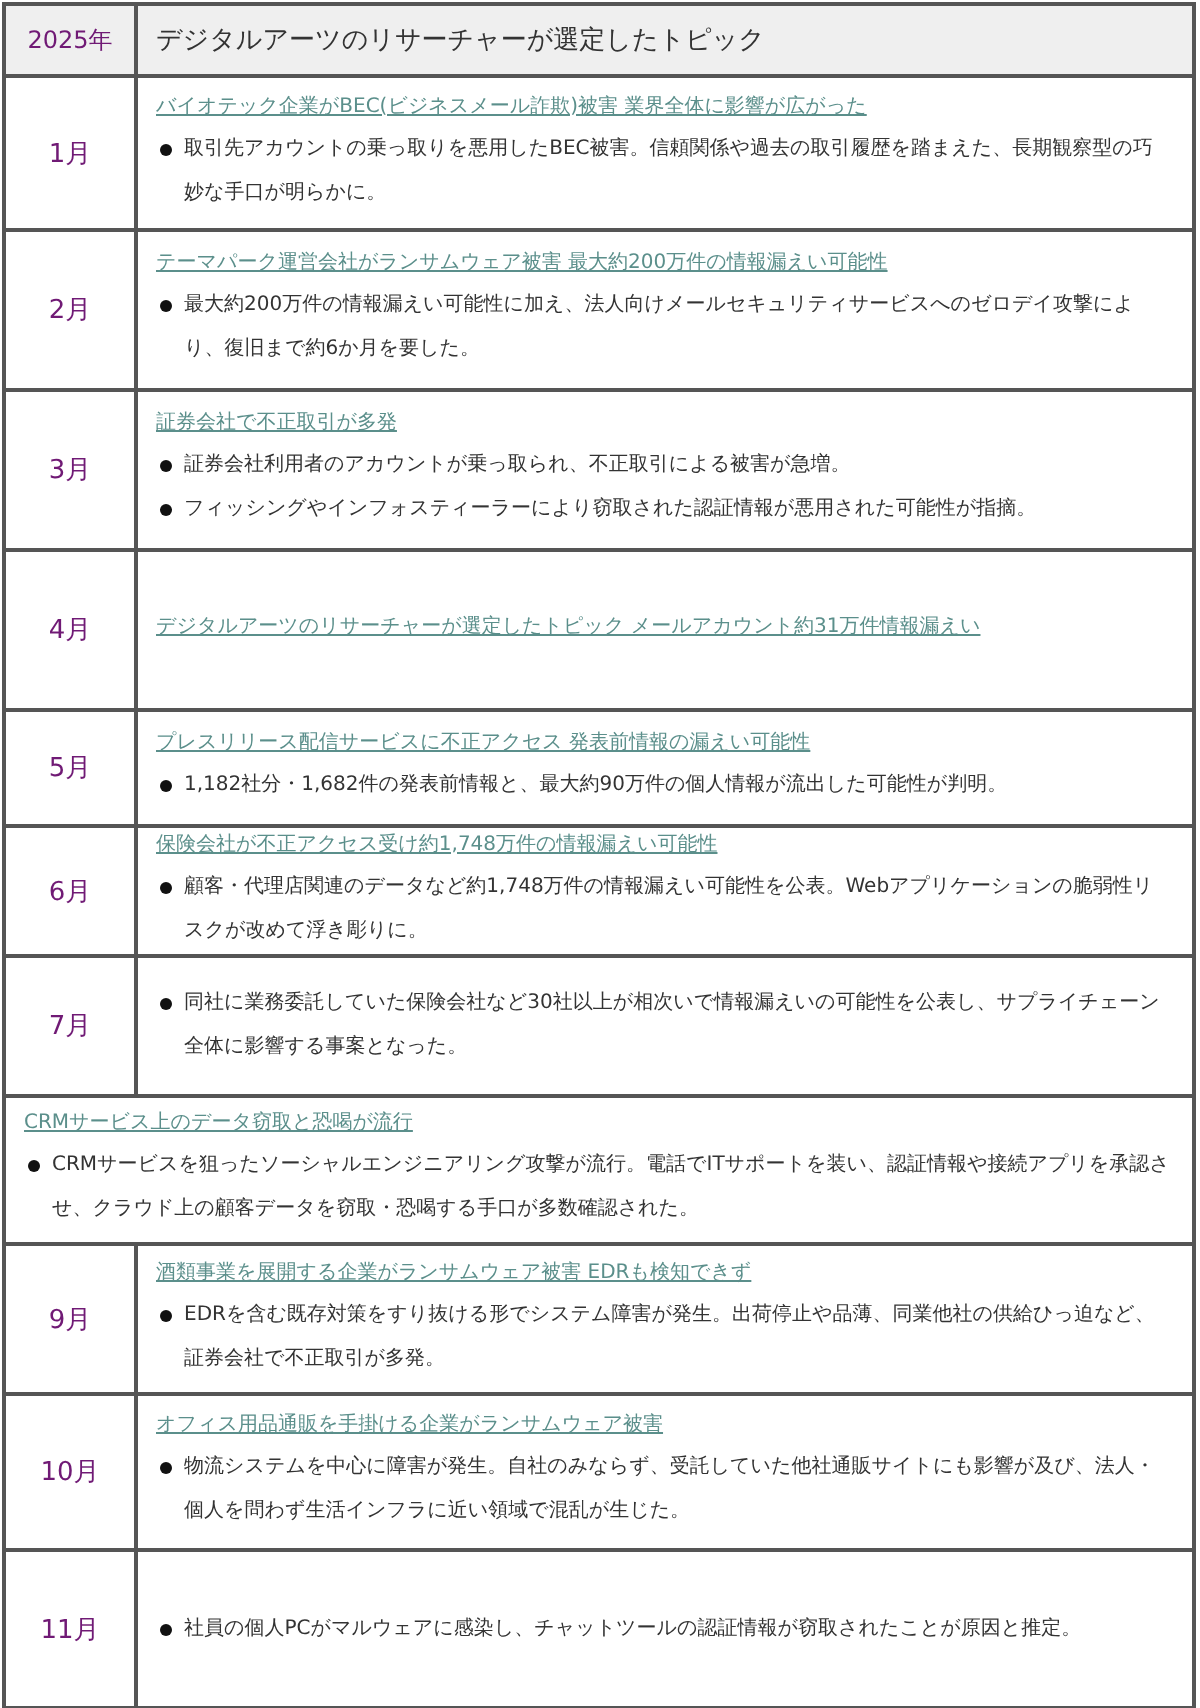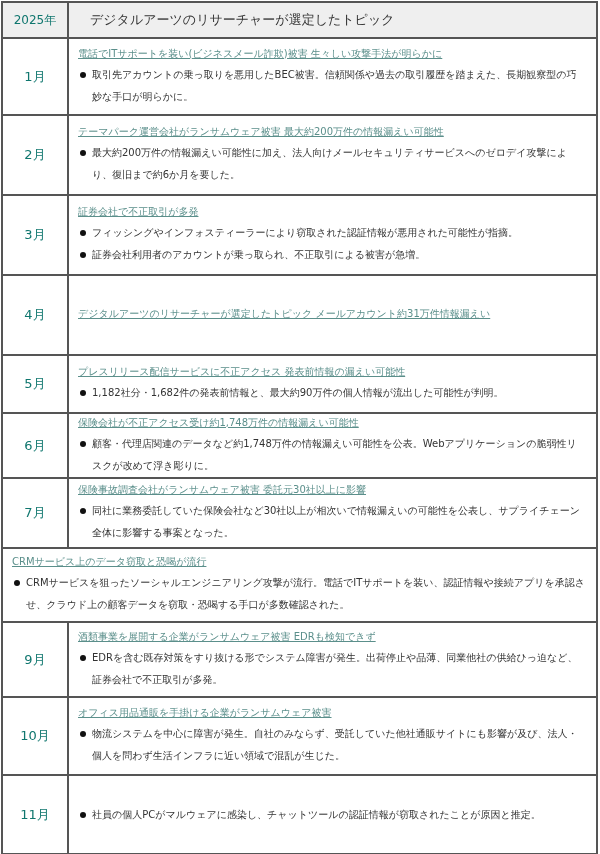--- a/index.html
+++ b/index.html
@@ -1,43 +1,43 @@
 <!DOCTYPE html>
 <html><head>
 <meta charset="utf-8">
 <style>
   html, body { margin: 0; padding: 0; background: #ffffff; }
   body { width: 600px; height: 854px; overflow: hidden; font-family: "DejaVu Sans", sans-serif; color: #222; }
   .tbl { position: absolute; left: 1px; top: 1px; width: 597px; border: 2px solid #555; box-sizing: border-box; }
   .row { display: flex; border-bottom: 2px solid #555; box-sizing: border-box; }
   .row:last-child { border-bottom: none; }
-  .c1 { width: 66px; flex: 0 0 66px; border-right: 2px solid #555; display: flex; align-items: center; justify-content: center; font-size: 13px; color: #0f766e; box-sizing: border-box; }
+  .c1 { width: 66px; flex: 0 0 66px; border-right: 2px solid #555; display: flex; align-items: center; justify-content: center; font-size: 13px; color: #701a75; box-sizing: border-box; }
   .c2 { flex: 1; padding: 0 10px 0 9px; display: flex; flex-direction: column; justify-content: center; box-sizing: border-box; }
   .hdr { background: #efefef; height: 36px; }
   .hdr .c1 { font-size: 12px; }
-  .hdr .c2 { font-size: 13px; color: #333; margin-left: 12px; }
+  .hdr .c2 { font-size: 13px; color: #333; }
   .topic { font-size: 10px; color: #5b8f8b; text-decoration: underline; line-height: 16px; white-space: nowrap; overflow: hidden; cursor: pointer; margin-bottom: 2px; }
   .bullet { display: flex; font-size: 10px; line-height: 22px; color: #333; justify-content: flex-end; }
   .dot { flex: 0 0 14px; width: 14px; position: relative; }
   .dot::before { content: ""; position: absolute; left: 2px; top: 8px; width: 6px; height: 6px; border-radius: 50%; background: #111; }
   .btext { flex: 1; }
 </style>
 </head>
 <body>
 
 <div class="tbl">
   <div class="row hdr">
     <div class="c1">2025年</div>
     <div class="c2">デジタルアーツのリサーチャーが選定したトピック</div>
   </div>
 
   <div class="row" style="height:77px">
     <div class="c1">1月</div>
     <div class="c2">
-      <div class="topic">電話でITサポートを装い(ビジネスメール詐欺)被害 生々しい攻撃手法が明らかに</div>
+      <div class="topic">バイオテック企業がBEC(ビジネスメール詐欺)被害 業界全体に影響が広がった</div>
       <div class="bullet">
           <span class="dot"></span>
           <span class="btext">取引先アカウントの乗っ取りを悪用したBEC被害。信頼関係や過去の取引履歴を踏まえた、長期観察型の巧妙な手口が明らかに。</span>
         </div>
     </div>
   </div>
 
   <div class="row" style="height:80px">
     <div class="c1">2月</div>
     <div class="c2">
@@ -48,25 +48,25 @@
         </div>
     </div>
   </div>
 
   <div class="row" style="height:80px">
     <div class="c1">3月</div>
     <div class="c2">
       <div class="topic">証券会社で不正取引が多発</div>
       <div class="bullet">
           <span class="dot"></span>
-          <span class="btext">フィッシングやインフォスティーラーにより窃取された認証情報が悪用された可能性が指摘。</span>
+          <span class="btext">証券会社利用者のアカウントが乗っ取られ、不正取引による被害が急増。</span>
         </div>
       <div class="bullet">
           <span class="dot"></span>
-          <span class="btext">証券会社利用者のアカウントが乗っ取られ、不正取引による被害が急増。</span>
+          <span class="btext">フィッシングやインフォスティーラーにより窃取された認証情報が悪用された可能性が指摘。</span>
         </div>
     </div>
   </div>
 
   <div class="row" style="height:80px">
     <div class="c1">4月</div>
     <div class="c2">
       <div class="topic">デジタルアーツのリサーチャーが選定したトピック メールアカウント約31万件情報漏えい</div>
     </div>
   </div>
@@ -89,21 +89,20 @@
       <div class="bullet">
           <span class="dot"></span>
           <span class="btext">顧客・代理店関連のデータなど約1,748万件の情報漏えい可能性を公表。Webアプリケーションの脆弱性リスクが改めて浮き彫りに。</span>
         </div>
     </div>
   </div>
 
   <div class="row" style="height:70px">
     <div class="c1">7月</div>
     <div class="c2">
-      <div class="topic">保険事故調査会社がランサムウェア被害 委託元30社以上に影響</div>
       <div class="bullet">
           <span class="dot"></span>
           <span class="btext">同社に業務委託していた保険会社など30社以上が相次いで情報漏えいの可能性を公表し、サプライチェーン全体に影響する事案となった。</span>
         </div>
     </div>
   </div>
 
   <div class="row" style="height:74px">
     <div class="c2">
       <div class="topic">CRMサービス上のデータ窃取と恐喝が流行</div>

